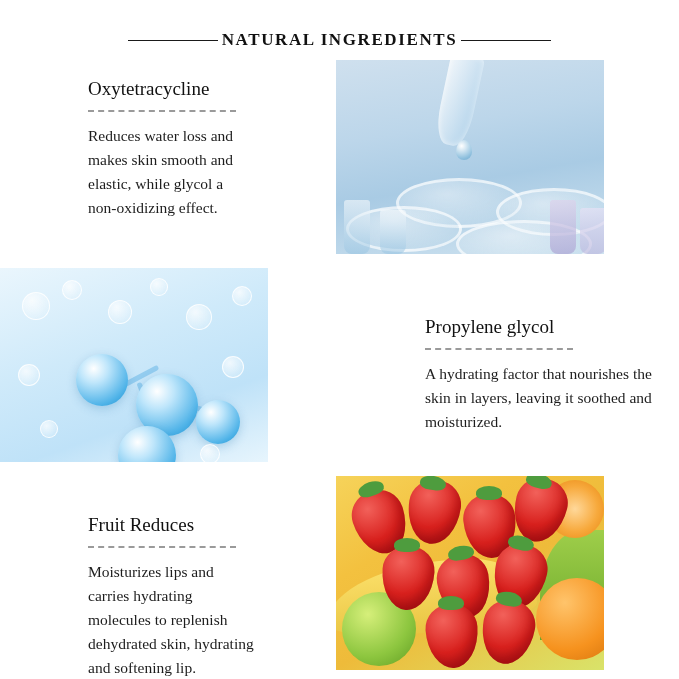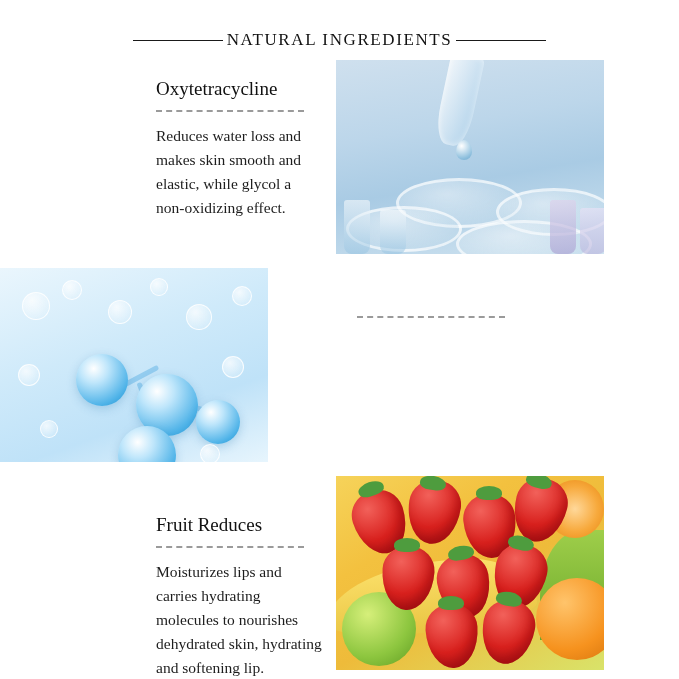--- a/index.html
+++ b/index.html
@@ -22,39 +22,41 @@
   }
 
   
   .header {
     display: flex;
     align-items: center;
     justify-content: center;
     gap: 4px;
     padding-top: 30px;
     padding-bottom: 10px;
+    font-weight: bold;
   }
   .header-rule {
     width: 90px;
     height: 1px;
     background: #1a1a1a;
   }
   .header-title {
     font-family: "Liberation Serif", serif;
     font-size: 17px;
     letter-spacing: 1.6px;
     color: #111111;
     white-space: nowrap;
   }
 
   
   .row {
     display: flex;
     align-items: flex-start;
     margin-bottom: 14px;
+    justify-content: space-between;
   }
   .row.reverse {
     flex-direction: row-reverse;
   }
 
   .text-col {
     width: 268px;
     box-sizing: border-box;
   }
   .row-1 .text-col { padding: 18px 14px 0 88px; }
@@ -265,21 +267,23 @@
       <div class="bubble" style="left:150px; top:10px;  width:16px; height:16px;"></div>
       <div class="bubble" style="left:186px; top:36px;  width:24px; height:24px;"></div>
       <div class="bubble" style="left:232px; top:18px;  width:18px; height:18px;"></div>
       <div class="bubble" style="left:18px;  top:96px;  width:20px; height:20px;"></div>
       <div class="bubble" style="left:40px;  top:152px; width:16px; height:16px;"></div>
       <div class="bubble" style="left:222px; top:88px;  width:20px; height:20px;"></div>
       <div class="bubble" style="left:200px; top:176px; width:18px; height:18px;"></div>
 
     </div>
     <div class="text-col">
+      <h2 class="ing-title">Propylene glycol</h2>
       <div class="dashed"></div>
+      <p class="ing-desc">A hydrating factor that nourishes the skin in layers, leaving it soothed and moisturized.</p>
     </div>
   </div>
 
   <div class="row row-3 reverse">
     <div class="img-col img-fruit">
       <div class="greenleaf"></div>
       <div class="banana"></div>
       <div class="lime"></div>
       <div class="orange"></div>
       <div class="orange-slice"></div>
@@ -299,17 +303,17 @@
       <div class="leaf" style="left:172px; top:60px; transform:rotate(12deg);"></div>
       <div class="straw" style="left:90px;  top:128px; transform:rotate(-4deg);"></div>
       <div class="leaf" style="left:102px; top:120px;"></div>
       <div class="straw" style="left:146px; top:124px; transform:rotate(10deg);"></div>
       <div class="leaf" style="left:160px; top:116px; transform:rotate(10deg);"></div>
 
     </div>
     <div class="text-col">
       <h2 class="ing-title">Fruit Reduces</h2>
       <div class="dashed"></div>
-      <p class="ing-desc">Moisturizes lips and carries hydrating molecules to nourishes dehydrated skin, hydrating and softening lip.</p>
+      <p class="ing-desc">Moisturizes lips and carries hydrating molecules to replenish dehydrated skin, hydrating and softening lip.</p>
     </div>
   </div>
 
 </div>
 
 </body></html>

